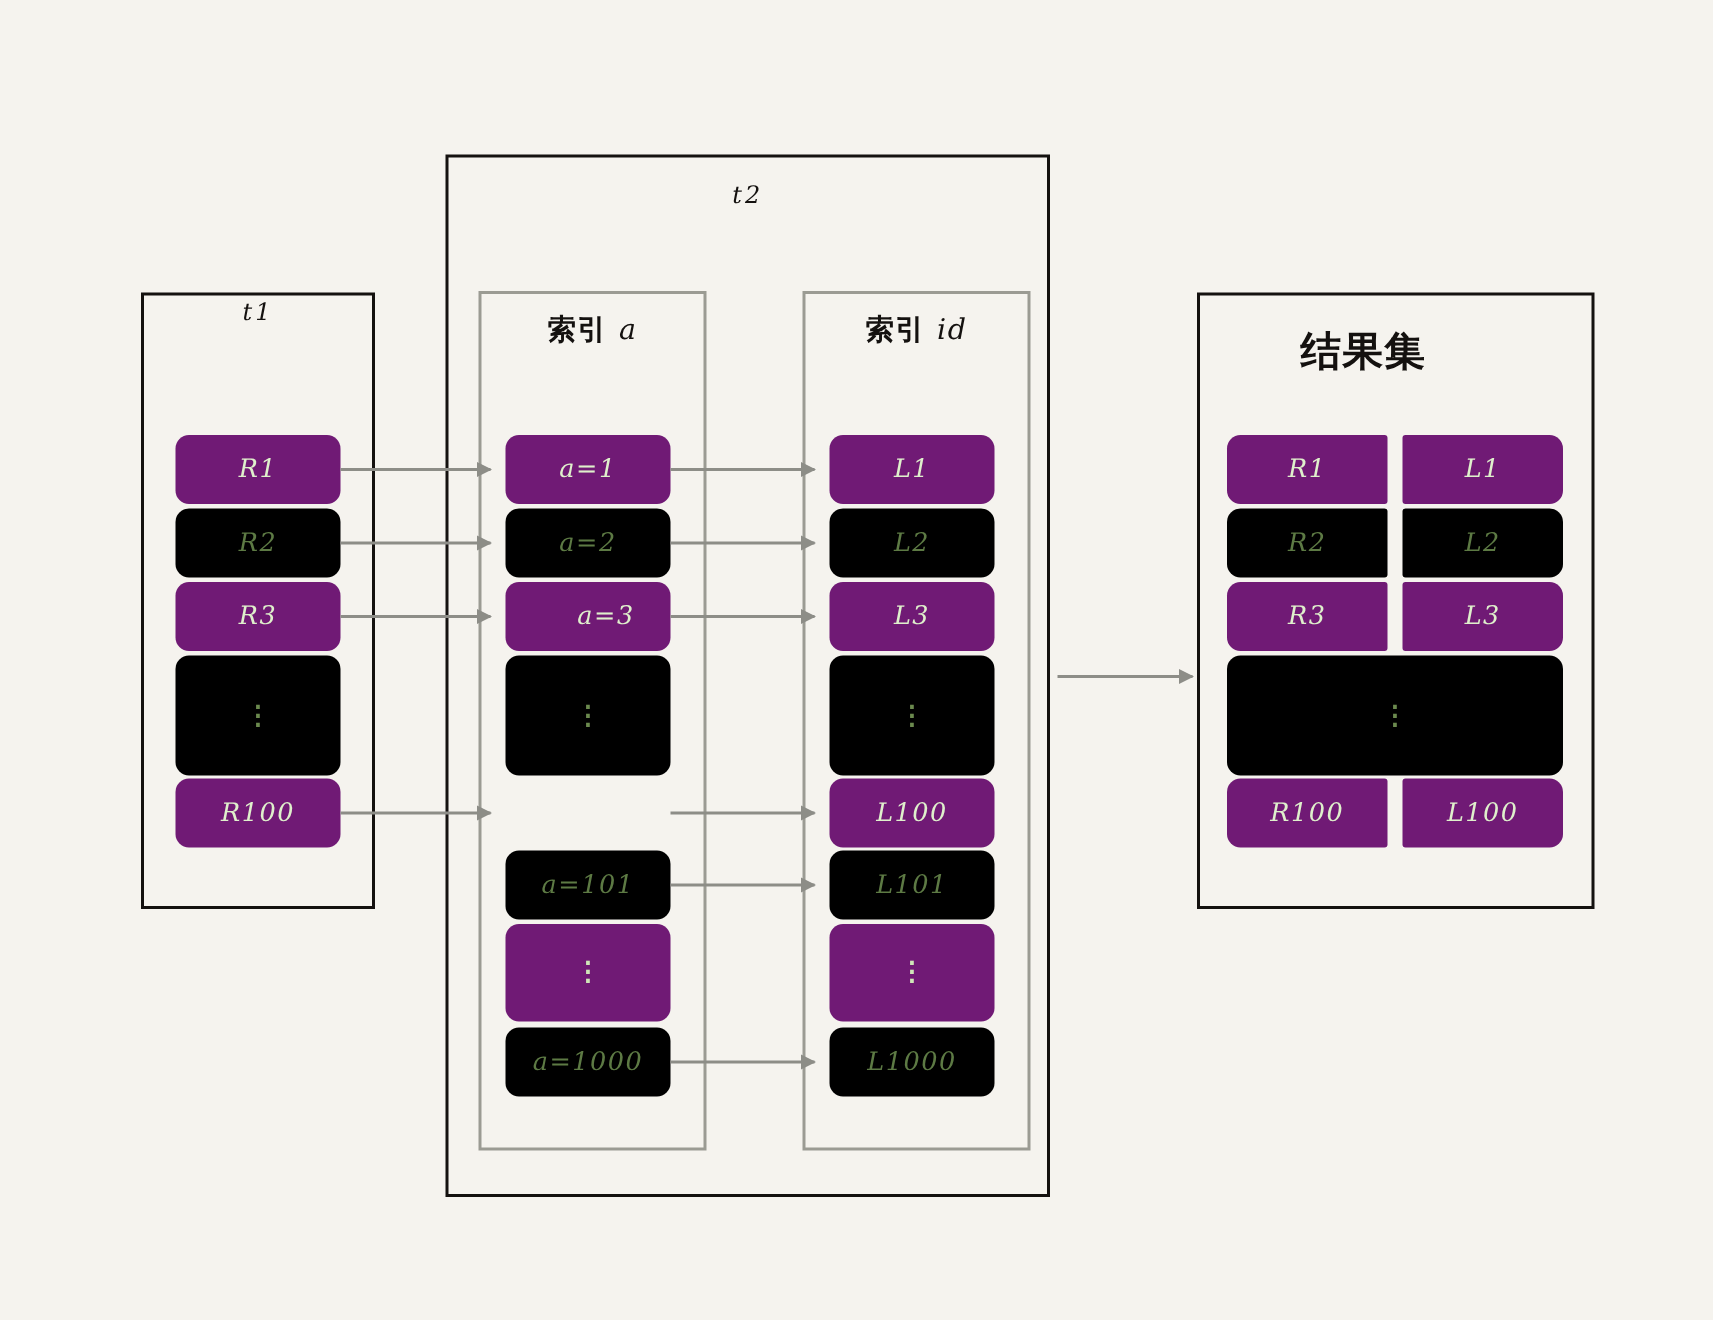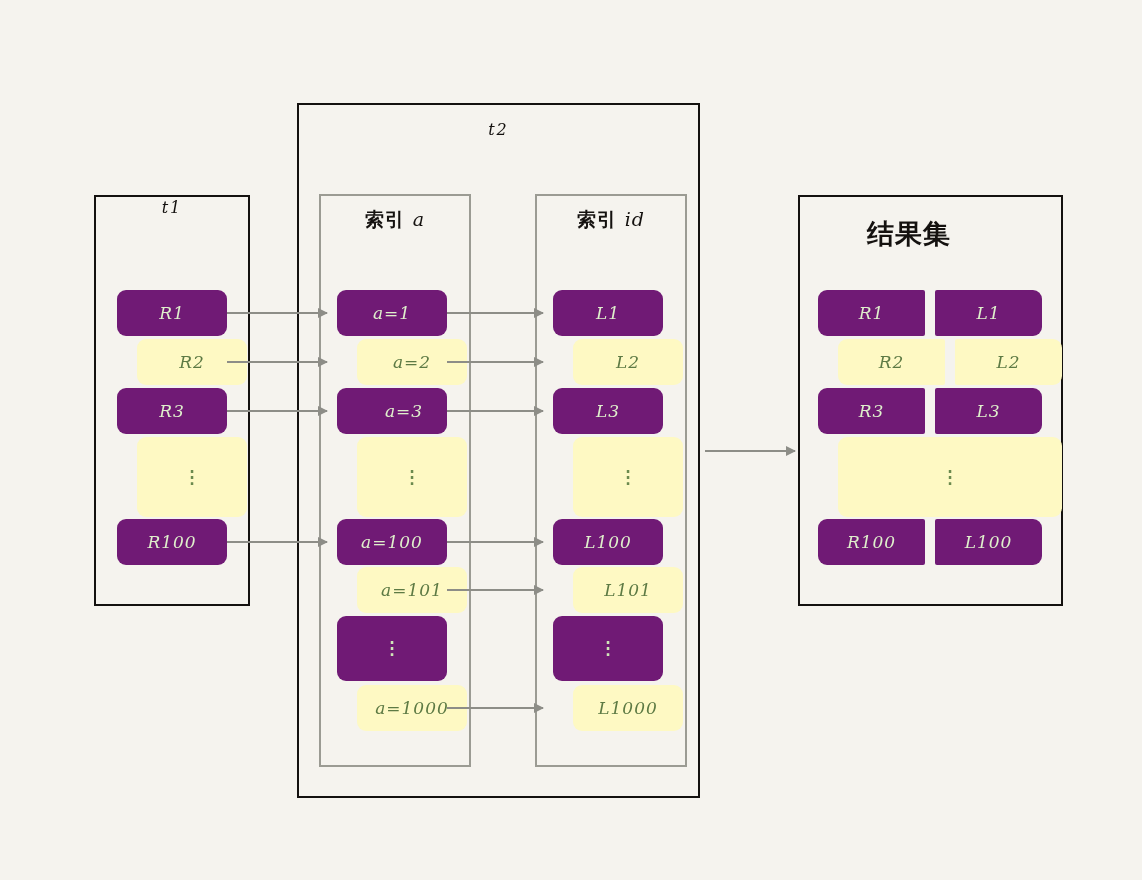--- a/index.html
+++ b/index.html
@@ -68,21 +68,21 @@
     align-items: center;
     justify-content: center;
     font-family: "DejaVu Serif", serif;
     font-style: italic;
     font-size: 17px;
     letter-spacing: 1px;
     color: #dff0cc;
     user-select: none;
   }
   .cell.dark  { background: #701a75; }
-  .cell.light { background: #fef9c3; color: #5d7a44; margin-left: 20px; }
+  .cell.light { background: #000000; color: #5d7a44; }
   .cell.ellipsis {
     font-style: normal;
     font-size: 22px;
     letter-spacing: 0;
     line-height: 0.55;
   }
   .cell.ellipsis .dots {
     display: block;
     transform: scale(0.8);
     font-weight: 700;
@@ -135,21 +135,20 @@
     <span>索引</span>
     <span class="lat">a</span>
   </div>
 
   <div class="cell dark" style="left:337px; top:290px; width:110px; height:46px;">a=1</div>
   <div class="cell light" style="left:337px; top:339px; width:110px; height:46px;">a=2</div>
   <div class="cell dark" style="left:337px; top:388px; width:110px; height:46px;padding-left:24px;">a=3</div>
   <div class="cell light ellipsis" style="left:337px; top:437px; width:110px; height:80px;">
       <span class="dots">⋮</span>
     </div>
-  <div class="cell dark" style="left:337px; top:519px; width:110px; height:46px;">a=100</div>
   <div class="cell light" style="left:337px; top:567px; width:110px; height:46px;">a=101</div>
   <div class="cell dark ellipsis" style="left:337px; top:616px; width:110px; height:65px;">
       <span class="dots">⋮</span>
     </div>
   <div class="cell light" style="left:337px; top:685px; width:110px; height:46px;">a=1000</div>
 
   <div class="box-inner" style="left:535px; top:194px; width:152px; height:573px;"></div>
   <div class="box-title title-cjk" style="left:535px; top:207px; width:152px;">
     <span>索引</span>
     <span class="lat">id</span>

